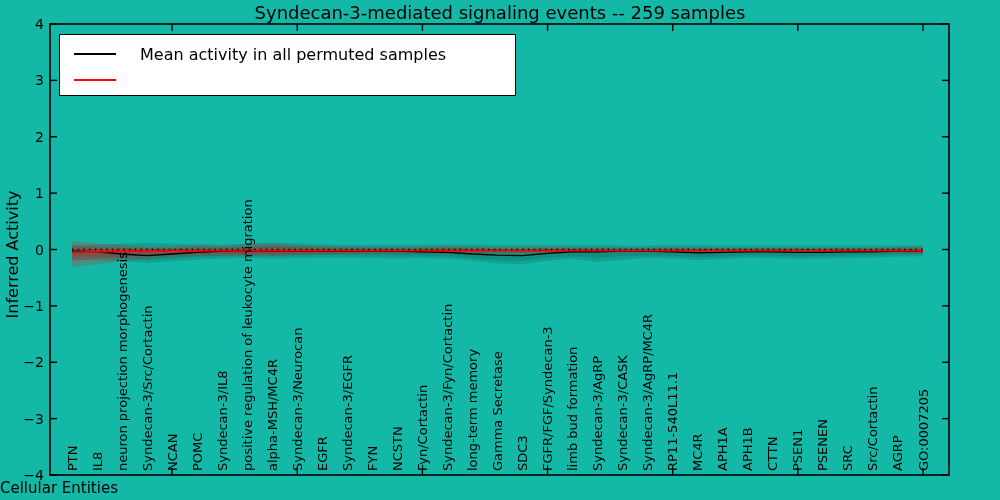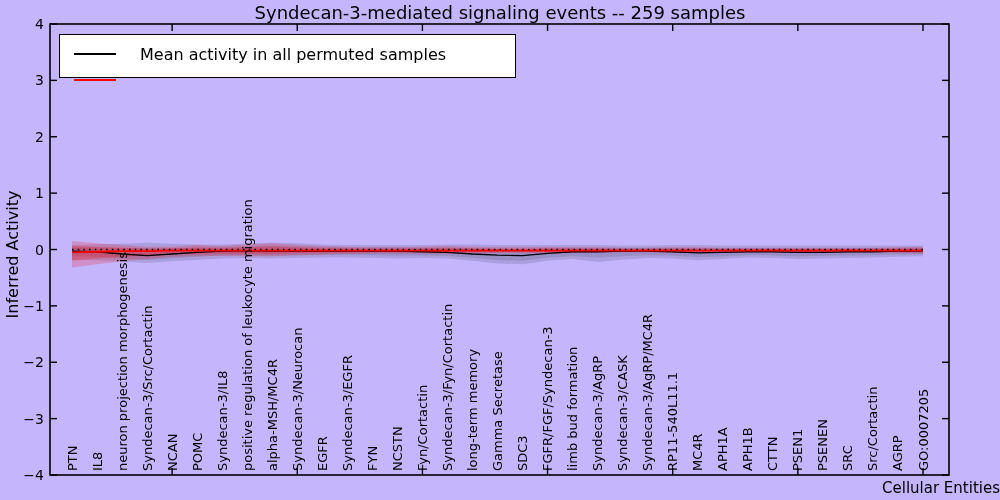--- a/index.html
+++ b/index.html
@@ -1,20 +1,20 @@
 <!DOCTYPE html>
 <html><head>
 <meta charset="utf-8">
 <style>
   html, body { margin: 0; padding: 0; background: #ffffff; }
   #figure {
     position: relative;
     width: 1000px;
     height: 500px;
-    background: #c4b5fd;
+    background: #14b8a6;
     font-family: "DejaVu Sans", "Liberation Sans", sans-serif;
     overflow: hidden;
   }
   #figure * { box-sizing: border-box; }
   #chart-title {
     position: absolute;
     left: 0; top: 2px; width: 1000px;
     text-align: center;
     font-size: 18px;
     color: #000000;
@@ -25,40 +25,40 @@
     position: absolute;
     left: -68px; top: 245px;
     width: 160px; text-align: center;
     transform: rotate(-90deg);
     font-size: 16px; color: #000;
     white-space: nowrap;
   }
   #x-axis-label {
     position: absolute;
     left: 0; top: 479px; width: 1000px;
-    text-align: right;
+    text-align: left;
     font-size: 15px; color: #000;
   }
   .ytick-label {
     position: absolute;
     left: 2px; width: 42px; height: 20px;
     line-height: 20px; text-align: right;
     font-size: 14px; color: #000;
   }
   .xcat-label {
     position: absolute;
     transform: rotate(-90deg);
     transform-origin: 0 0;
     font-size: 13px; line-height: 15px;
     color: #000; white-space: nowrap;
   }
   #legend {
     position: absolute;
     left: 59px; top: 34px;
-    width: 457px; height: 44px;
+    width: 457px; height: 62px;
     background: #ffffff;
     border: 1.6px solid #000000;
     padding: 6px 0 0 14px;
   }
   .legend-row { display: flex; align-items: center; height: 26px; }
   .legend-sample { width: 42px; height: 0; border-top-width: 2px; border-top-style: solid; margin-right: 24px; flex: none; }
   .legend-label { font-size: 16px; color: #000; white-space: nowrap; }
 </style>
 </head>
 <body>

